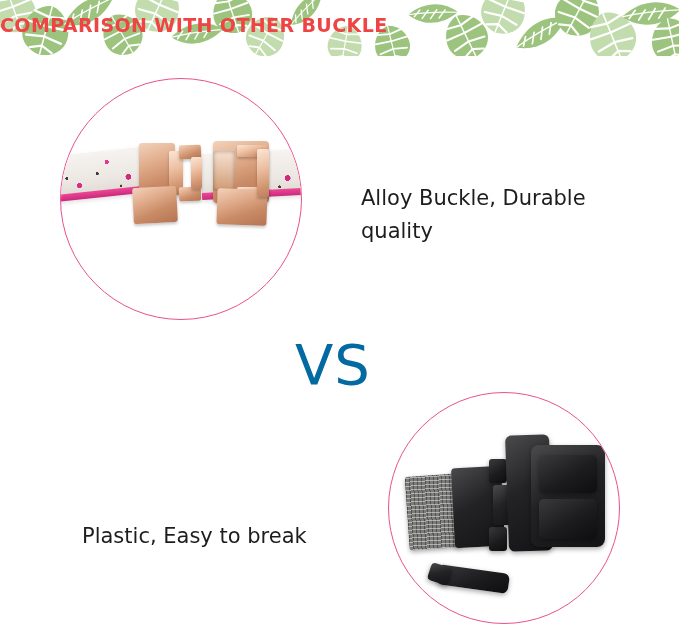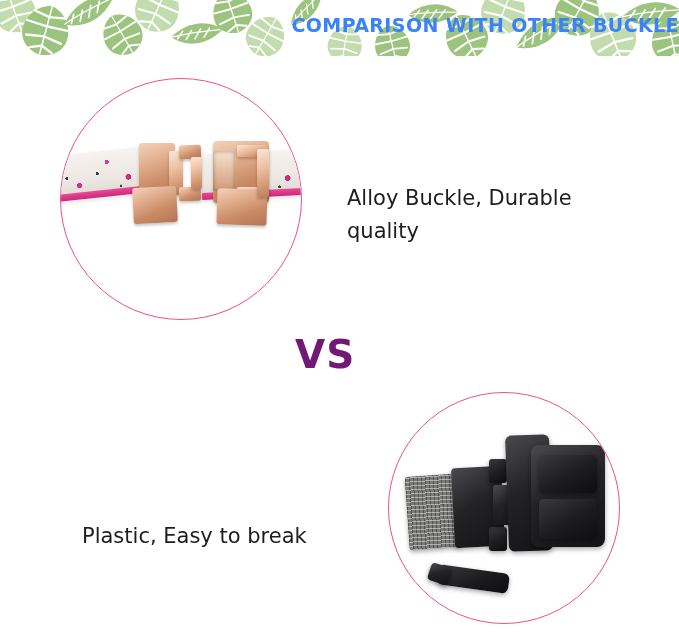--- a/index.html
+++ b/index.html
@@ -33,25 +33,25 @@
     left: 0;
     top: 0;
     width: 679px;
     height: 56px;
   }
   .banner-title {
     position: absolute;
     left: 0;
     top: 14px;
     width: 679px;
-    text-align: right;
+    text-align: left;
     font-size: 19px;
     font-weight: bold;
     letter-spacing: 0.4px;
-    color: #3b82f6;
+    color: #ef4444;
     font-family: "DejaVu Sans", sans-serif;
     z-index: 5;
   }
 
   
   .circle-frame {
     position: absolute;
     border-radius: 50%;
     border: 1.5px solid #e8518f;
     background: #ffffff;
@@ -72,39 +72,39 @@
 
   
   .caption {
     position: absolute;
     color: #1d1d1d;
     font-family: "DejaVu Sans", sans-serif;
     font-size: 21px;
     line-height: 33px;
   }
   .caption-alloy {
-    left: 347px;
+    left: 361px;
     top: 182px;
     width: 300px;
   }
   .caption-plastic {
     left: 72px;
     top: 520px;
     width: 300px;
     margin-left: 10px;
   }
 
   .vs-text {
     position: absolute;
     left: 295px;
     top: 332px;
     font-family: "DejaVu Sans", sans-serif;
-    font-size: 39px;
-    font-weight: bold;
-    color: #701a75;
+    font-size: 56px;
+    font-weight: normal;
+    color: #0369a1;
     letter-spacing: 1px;
   }
 
   
   .alloy-wrap {
     position: absolute;
     left: 0;
     top: 0;
     width: 240px;
     height: 240px;

